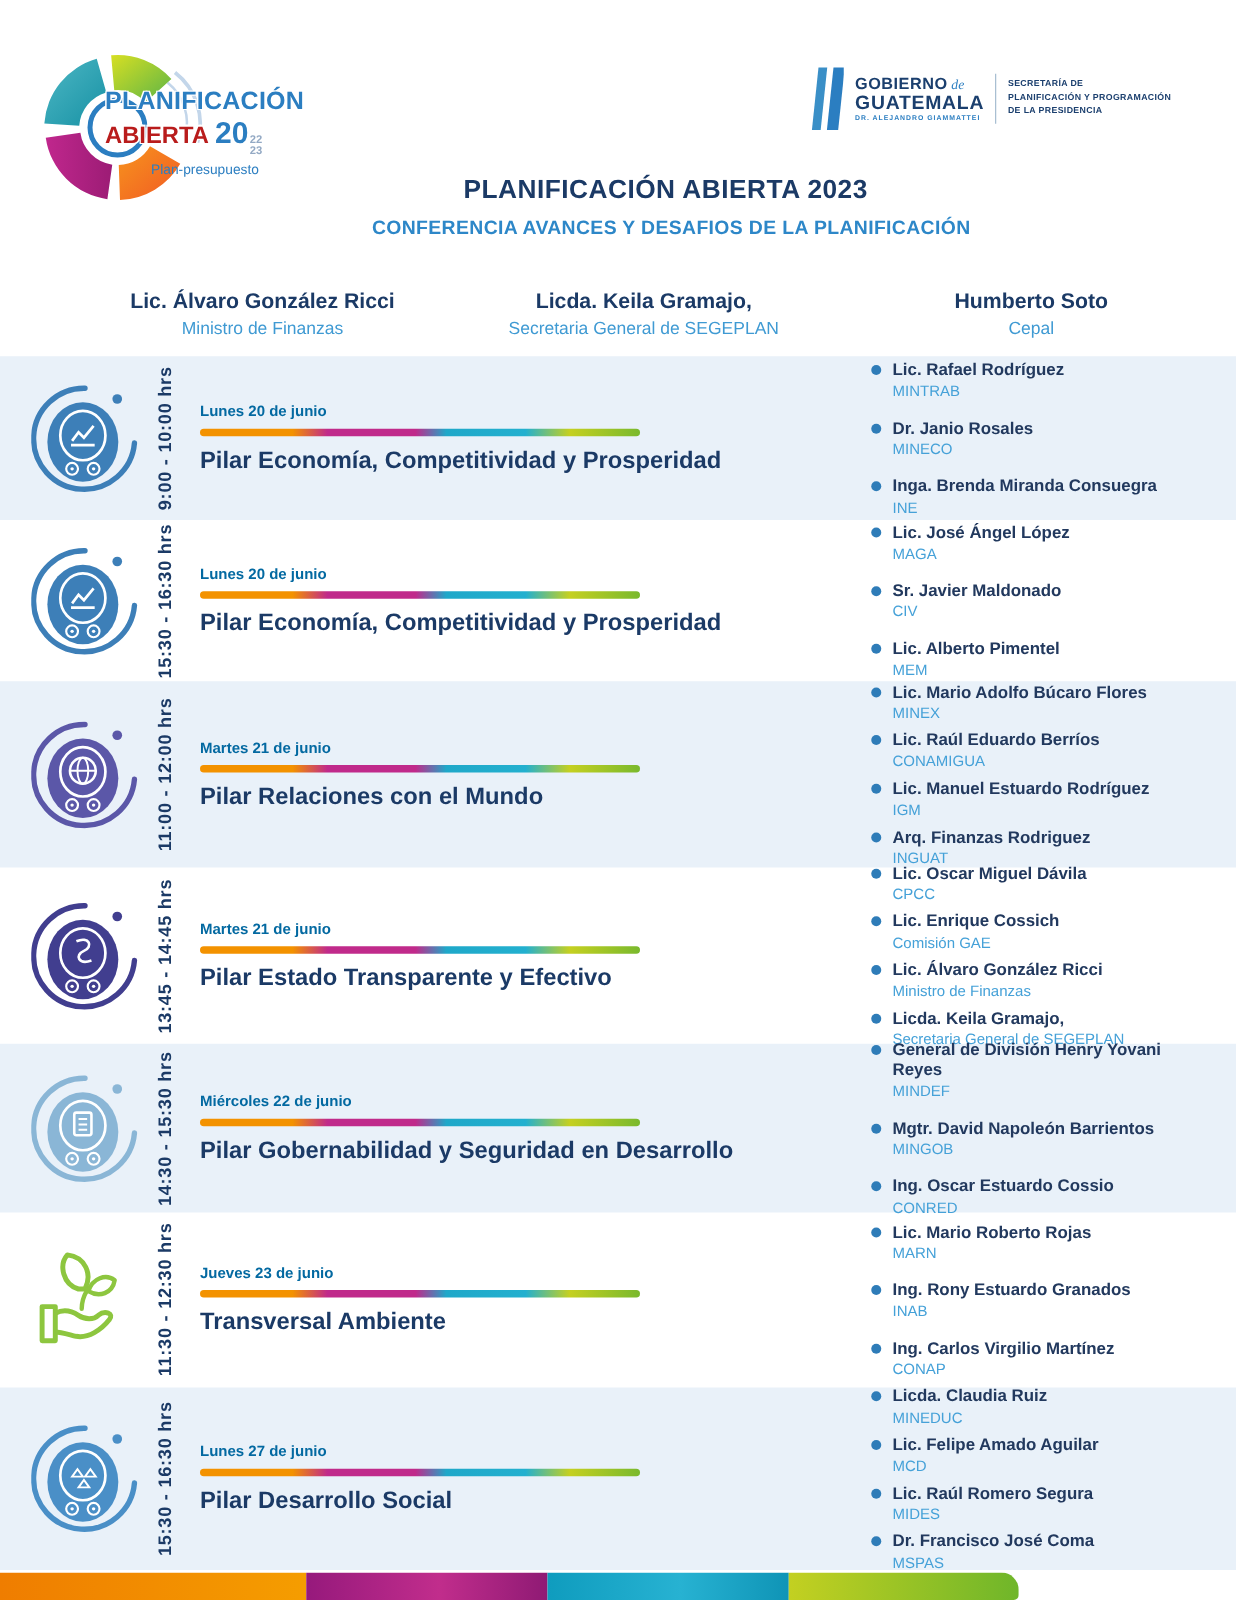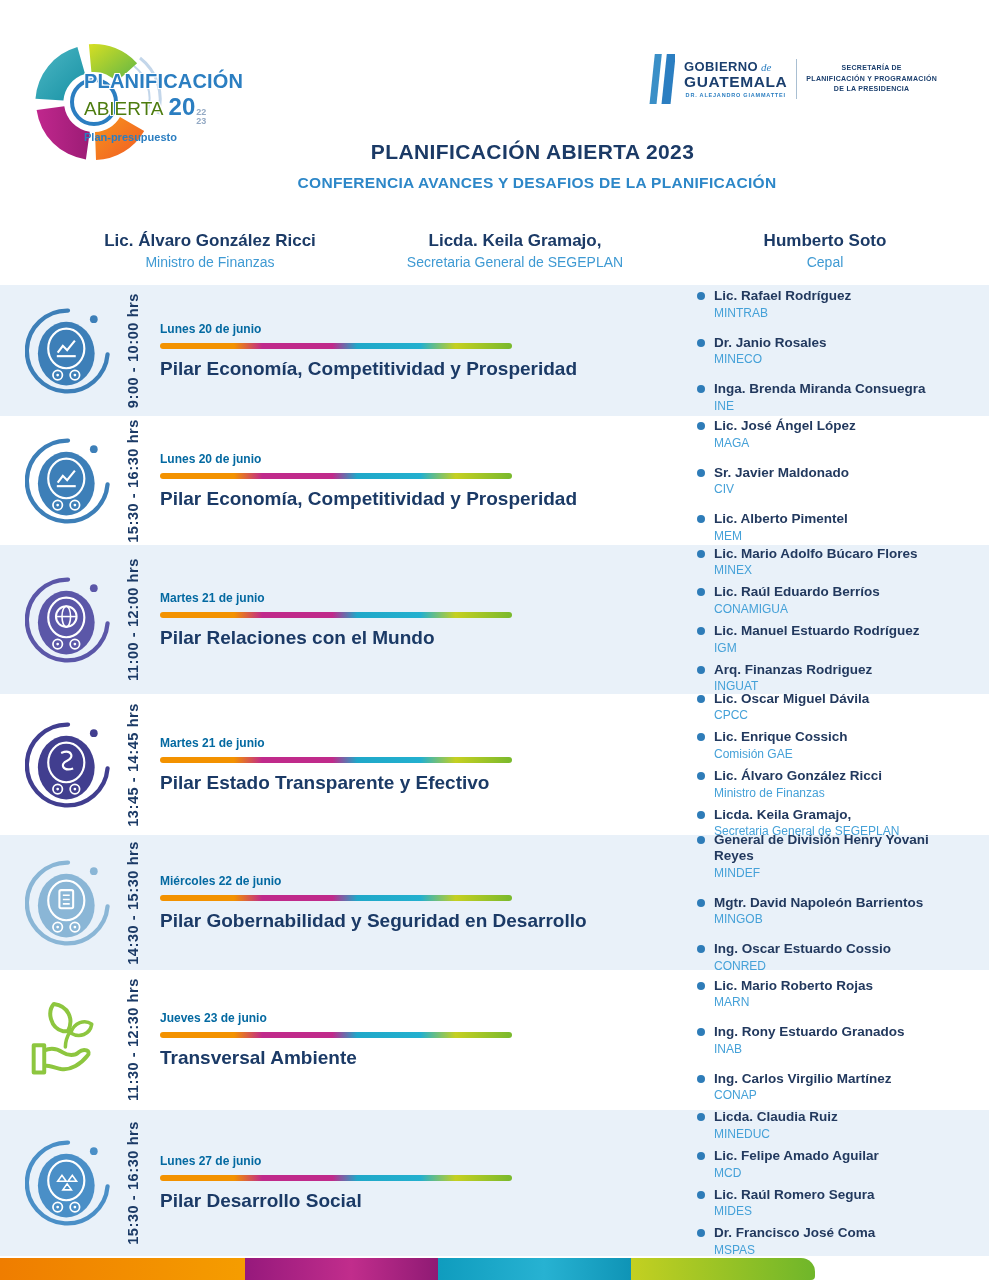--- a/index.html
+++ b/index.html
@@ -6,27 +6,27 @@
   .page{position:relative;width:989px;height:1280px;background:#fff;overflow:hidden;
         font-family:"Liberation Sans",sans-serif;}
   
   .logo{position:absolute;left:22px;top:24px;width:250px;height:160px;}
   .logo svg{position:absolute;left:0;top:0;}
   .logo-text{position:absolute;left:62px;top:46px;width:160px;}
   .lt1{font-size:20px;font-weight:800;color:#2b7ec1;letter-spacing:.2px;
        text-shadow:-1px -1px 0 #fff,1px -1px 0 #fff,-1px 1px 0 #fff,1px 1px 0 #fff;}
   .lt2row{display:flex;align-items:baseline;
        text-shadow:-1px -1px 0 #fff,1px -1px 0 #fff,-1px 1px 0 #fff,1px 1px 0 #fff;}
-  .lt2{font-size:19px;font-weight:400;color:#4d7c0f;}
+  .lt2{font-size:19px;font-weight:700;color:#b91c1c;}
   .lt-year{font-size:24px;font-weight:800;color:#2b7ec1;margin-left:5px;}
   .lt-years{display:inline-flex;flex-direction:column;font-size:9px;line-height:1.05;
        color:#93a9c4;font-weight:700;margin-left:1px;}
-  .lt-tag{font-size:11px;color:#2b7ec1;margin-top:4px;text-align:left;font-weight:700;}
-  
-  .gov{position:absolute;right:52px;top:52px;display:flex;align-items:center;gap:9px;text-align:center;}
+  .lt-tag{font-size:11px;color:#2b7ec1;margin-top:4px;text-align:center;font-weight:400;}
+  
+  .gov{position:absolute;right:52px;top:52px;display:flex;align-items:center;gap:9px;}
   .gov-name{line-height:1;}
   .g1{display:flex;align-items:baseline;gap:3px;}
   .gob{font-size:13px;font-weight:800;color:#1b3f6e;letter-spacing:.4px;}
   .gde{font-size:11px;font-style:italic;color:#2b7ec1;font-family:"Liberation Serif",serif;}
   .g2{font-size:15.5px;font-weight:800;color:#1b3f6e;letter-spacing:.6px;margin-top:1px;}
   .g3{font-size:5.5px;font-weight:700;color:#2b7ec1;letter-spacing:.8px;margin-top:3px;}
   .gov-div{width:1px;height:40px;background:#a9bfd2;}
   .gov-dept{font-size:7px;font-weight:700;color:#1b3f6e;letter-spacing:.3px;line-height:1.5;}
   
   .title{position:absolute;top:140px;left:0;width:100%;box-sizing:border-box;padding-left:76px;

